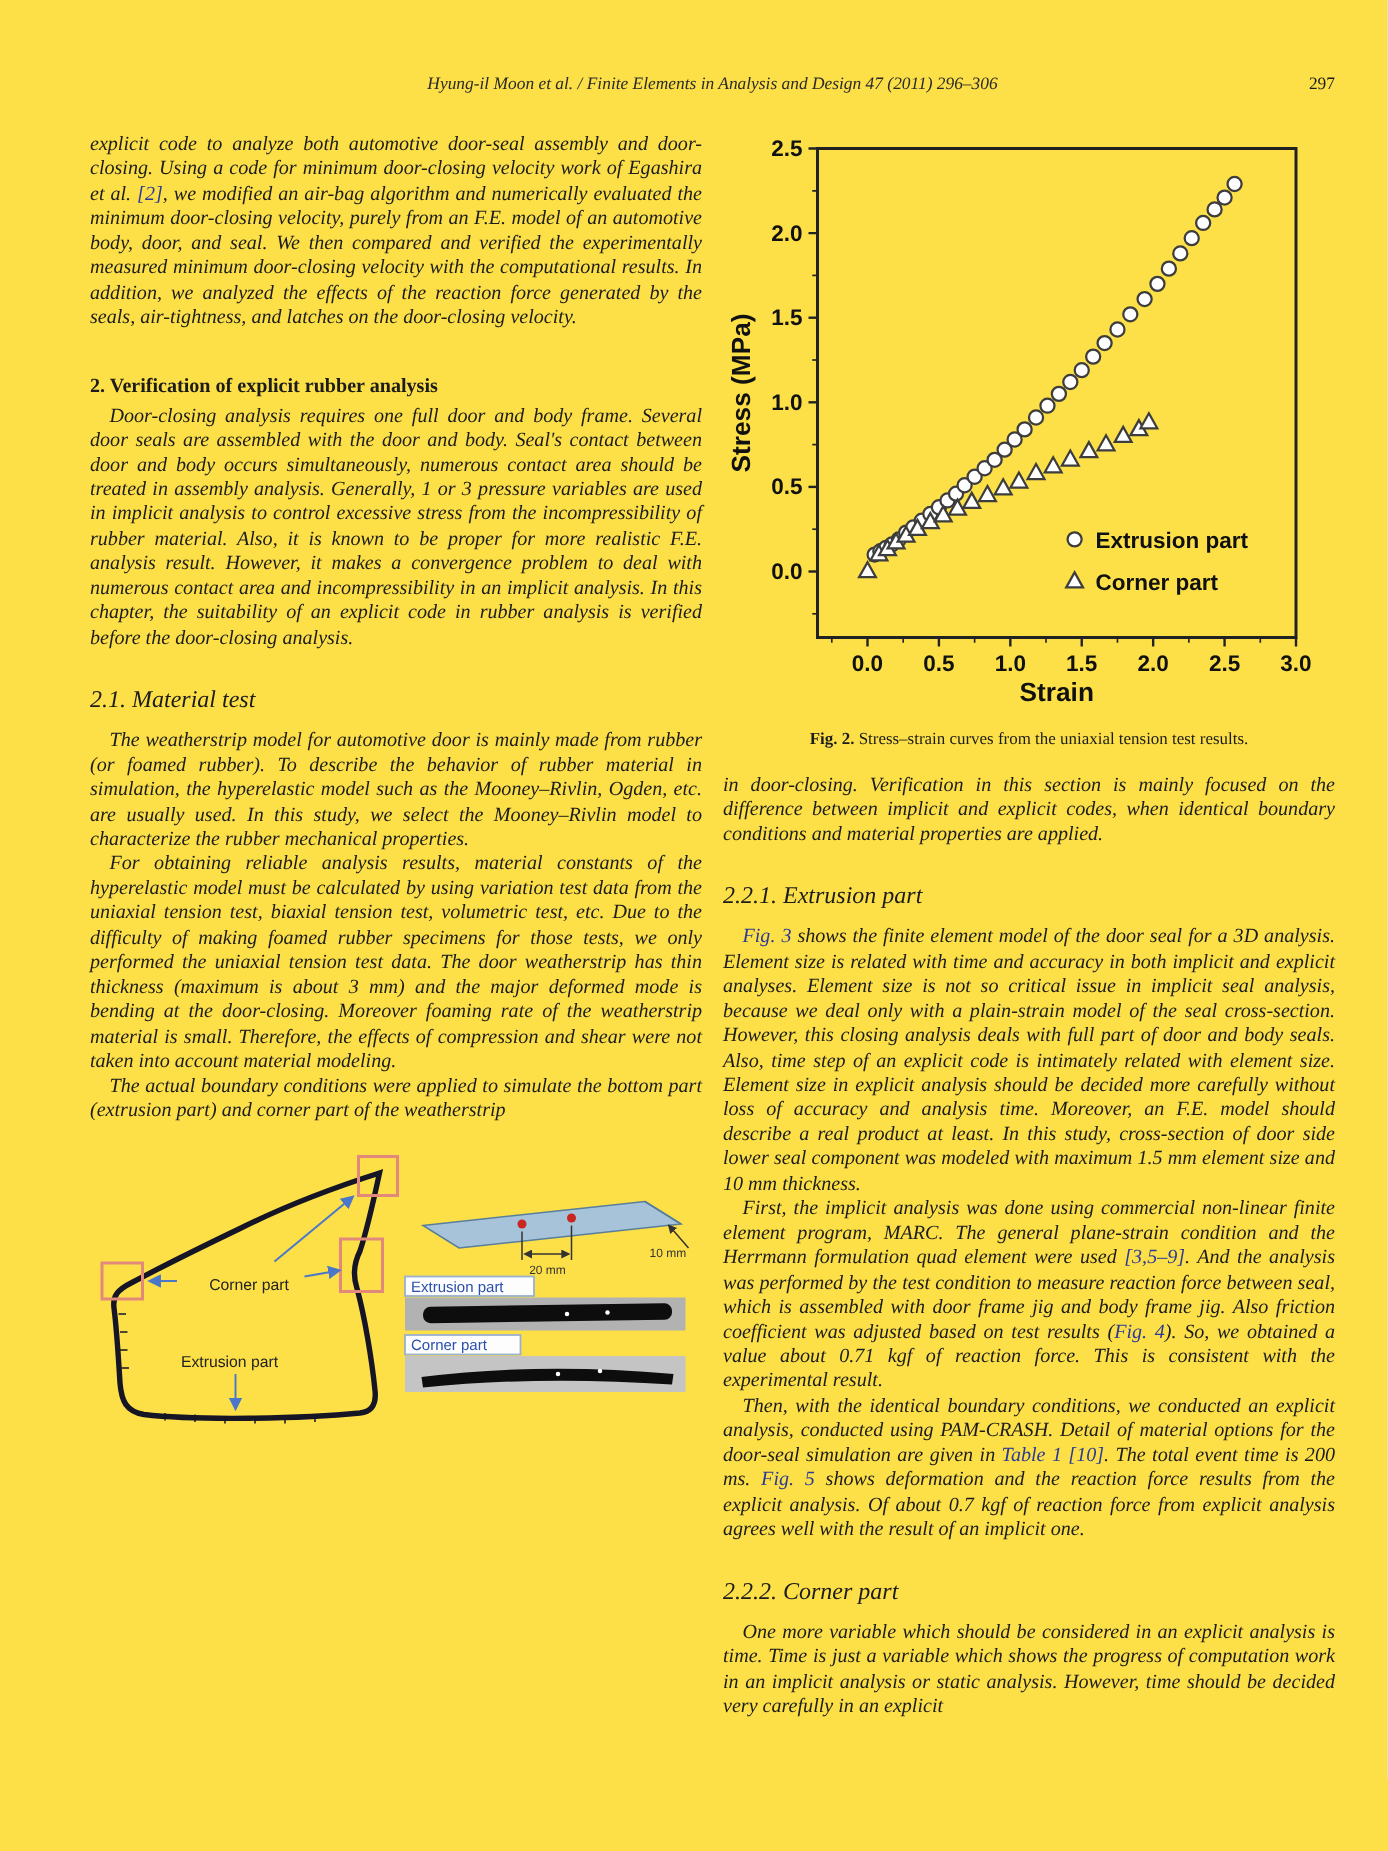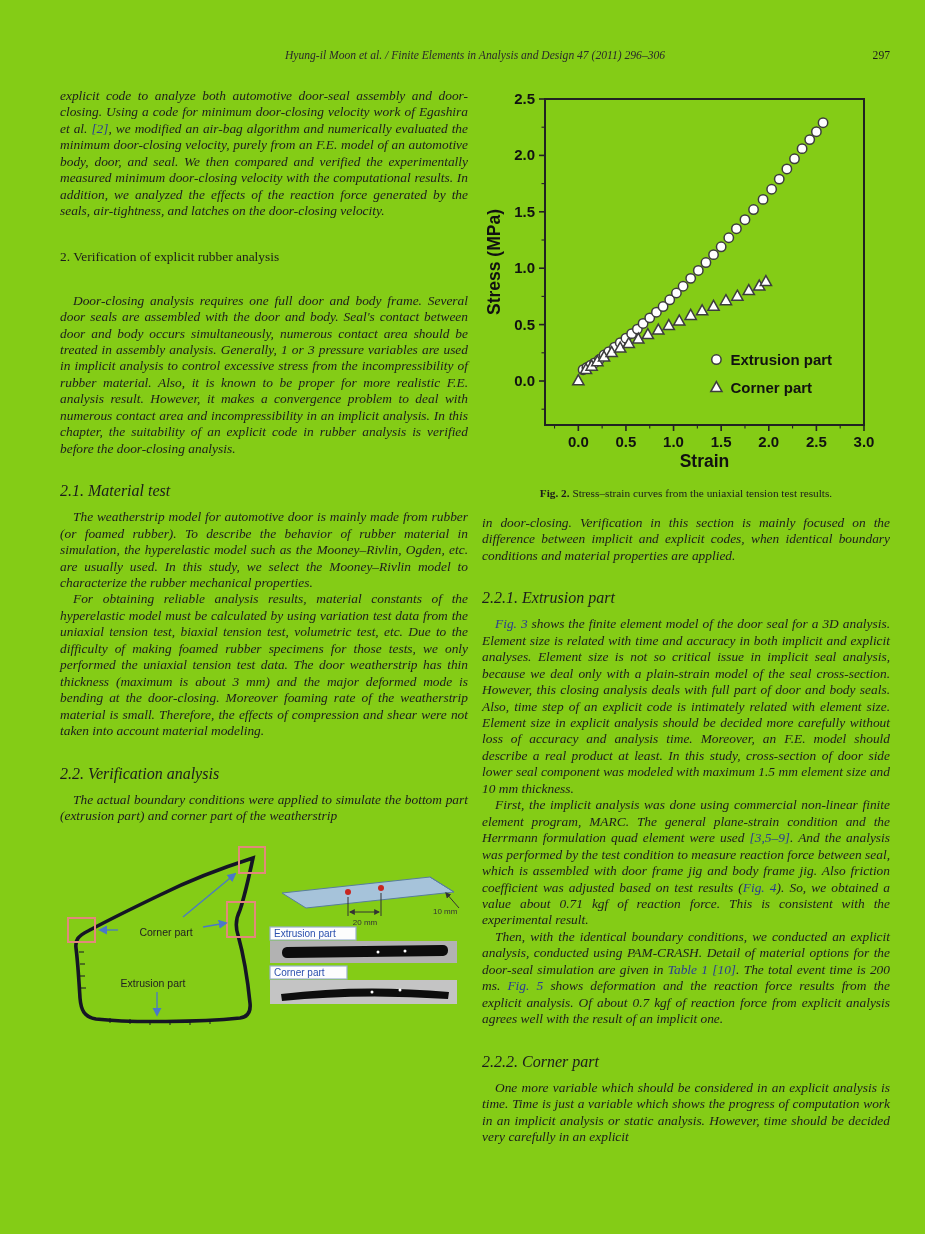--- a/index.html
+++ b/index.html
@@ -1,27 +1,27 @@
 <!DOCTYPE html>
 <html style="--link: #2b3a96;"><head>
 <meta charset="utf-8">
 <style>
   html,body{margin:0;padding:0;background:#e8e8e8;}
-  .page{position:relative;width:925px;height:1234px;background:#84cc16;margin:0 auto;
+  .page{position:relative;width:925px;height:1234px;background:#fde047;margin:0 auto;
         font-family:"Liberation Serif",serif;color:#1c1c1c;overflow:hidden;}
   .header{position:absolute;top:49px;left:60px;width:830px;font-style:italic;
           font-size:11.6px;color:#2a2a2a;text-align:center;}
   .header-page{position:absolute;top:0;right:0;font-style:normal;color:#1c1c1c;margin-left:15px;}
   .col{position:absolute;top:88px;width:408px;text-align:justify;
        font-size:13.4px;line-height:16.45px;}
   .col-left{left:60px;}
   .col-right{left:482px;}
   p.para{margin:0;text-indent:13px;font-style:italic;}
   p.noindent{text-indent:0;}
-  h2.sec{font-size:13.4px;margin:29px 0 28px 0;font-weight:normal;line-height:16px;}
+  h2.sec{font-size:13.4px;margin:29px 0 4px 0;font-weight:bold;line-height:16px;}
   h3.subsec{font-size:16px;margin:26px 0 10px 0;font-style:italic;font-weight:normal;line-height:16px;}
   .ref-link{color:var(--link,#2b3a96);}
   .caption{font-size:11.3px;line-height:13.5px;text-align:center;color:#1c1c1c;}
   .fig2-block{margin:0 0 14px 0;}
   .fig2-block .caption{margin-top:3px;}
   .fig1-block{margin-top:16px;}
   .fig1-block .caption{margin-top:6px;}
   svg text{font-family:"Liberation Sans",sans-serif;}
 </style>
 </head>
@@ -34,21 +34,20 @@
     <span class="header-page">297</span>
   </div>
 
   <div class="col col-left">
     <p class="para noindent"><span>explicit code to analyze both automotive door-seal assembly and door-closing. Using a code for minimum door-closing velocity work of Egashira et al. </span><span class="ref-link">[2]</span><span>, we modified an air-bag algorithm and numerically evaluated the minimum door-closing velocity, purely from an F.E. model of an automotive body, door, and seal. We then compared and verified the experimentally measured minimum door-closing velocity with the computational results. In addition, we analyzed the effects of the reaction force generated by the seals, air-tightness, and latches on the door-closing velocity.</span></p>
     <h2 class="sec">2. Verification of explicit rubber analysis</h2>
     <p class="para">Door-closing analysis requires one full door and body frame. Several door seals are assembled with the door and body. Seal's contact between door and body occurs simultaneously, numerous contact area should be treated in assembly analysis. Generally, 1 or 3 pressure variables are used in implicit analysis to control excessive stress from the incompressibility of rubber material. Also, it is known to be proper for more realistic F.E. analysis result. However, it makes a convergence problem to deal with numerous contact area and incompressibility in an implicit analysis. In this chapter, the suitability of an explicit code in rubber analysis is verified before the door-closing analysis.</p>
     <h3 class="subsec">2.1. Material test</h3>
     <p class="para">The weatherstrip model for automotive door is mainly made from rubber (or foamed rubber). To describe the behavior of rubber material in simulation, the hyperelastic model such as the Mooney–Rivlin, Ogden, etc. are usually used. In this study, we select the Mooney–Rivlin model to characterize the rubber mechanical properties.</p>
     <p class="para">For obtaining reliable analysis results, material constants of the hyperelastic model must be calculated by using variation test data from the uniaxial tension test, biaxial tension test, volumetric test, etc. Due to the difficulty of making foamed rubber specimens for those tests, we only performed the uniaxial tension test data. The door weatherstrip has thin thickness (maximum is about 3 mm) and the major deformed mode is bending at the door-closing. Moreover foaming rate of the weatherstrip material is small. Therefore, the effects of compression and shear were not taken into account material modeling.</p>
-    <h3 class="subsec">2.2. Verification analysis</h3>
     <p class="para">The actual boundary conditions were applied to simulate the bottom part (extrusion part) and corner part of the weatherstrip</p>
 
     <div class="fig1-block">
       <svg width="405" height="192" viewBox="0 0 405 192">
         <defs>
           <marker id="ah" viewBox="0 0 10 10" refX="8" refY="5" markerWidth="7" markerHeight="7" orient="auto-start-reverse">
             <path d="M0,0 L10,5 L0,10 Z" fill="#4a77c9"></path>
           </marker>
           <marker id="ahd" viewBox="0 0 10 10" refX="8" refY="5" markerWidth="6" markerHeight="6" orient="auto-start-reverse">
             <path d="M0,0 L10,5 L0,10 Z" fill="#333"></path>

